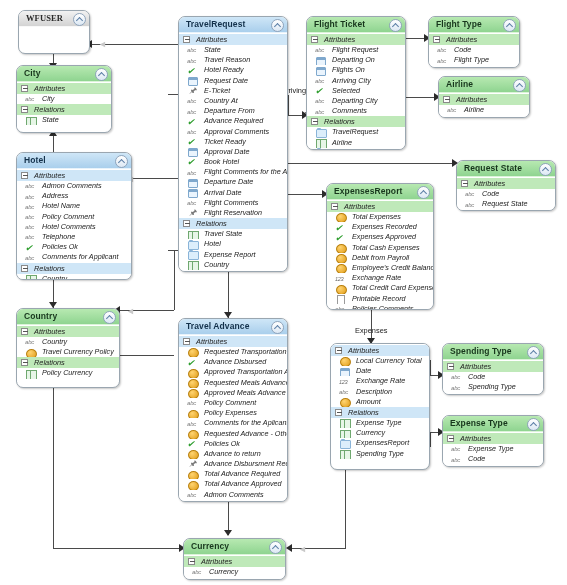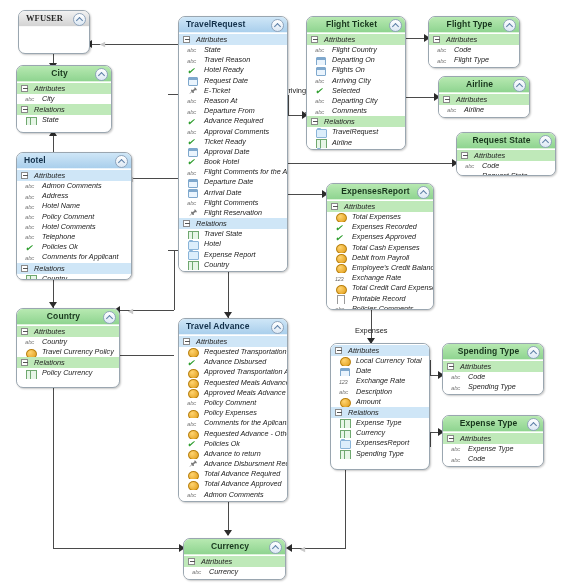--- a/index.html
+++ b/index.html
@@ -5,21 +5,21 @@
   html,body{margin:0;padding:0;background:#ffffff;}
   body{width:567px;height:585px;font-family:"Liberation Sans",sans-serif;}
   #canvas{position:relative;width:567px;height:585px;overflow:hidden;background:#fff;}
 
   
   .entity{position:absolute;box-sizing:border-box;border:1px solid #9aa6b0;border-radius:7px;
           background:#ffffff;box-shadow:1px 1px 2px rgba(0,0,0,.22);overflow:hidden;}
   .entity .hdr{position:relative;height:15px;line-height:15px;padding:0 16px 0 7px;
                font-size:8.5px;font-weight:bold;color:#1b2c3a;letter-spacing:.1px;
                border-bottom:1px solid rgba(255,255,255,.5);}
-  .entity.green .hdr{background:linear-gradient(#b7e9b1,#8fd490);color:#17361c;text-align:center;}
+  .entity.green .hdr{background:linear-gradient(#b7e9b1,#8fd490);color:#17361c;}
   .entity.blue  .hdr{background:linear-gradient(#cfe6f7,#a9cfec);color:#12304a;}
   .entity.grey  .hdr{background:linear-gradient(#f2f2f2,#d3d3d3);color:#2a2a2a;font-family:Liberation Serif, serif;}
   .entity .body{padding:1px 0 3px 0;background:#fff;font-style:italic;}
 
   .sec{position:relative;height:11px;line-height:11px;font-size:7.4px;padding-left:17px;color:#1d1d1d;}
   .entity.green .sec{background:#bfe9b9;}
   .entity.blue  .sec{background:#cfe6f7;}
   .sec .pm{position:absolute;left:4px;top:2px;width:7px;height:7px;border:1px solid #8a8a8a;
            background:#fff;box-sizing:border-box;}
   .sec .pm:after{content:"";position:absolute;left:1px;top:2px;width:5px;height:1px;background:#555;}
@@ -198,21 +198,21 @@
       <span>TravelRequest</span>
       <span class="chev"></span>
     </div>
     <div class="body">
       <div class="sec"><span class="pm"></span><span>Attributes</span></div>
       <div class="row"><span class="ic abc">abc</span><span>State</span></div>
       <div class="row"><span class="ic abc">abc</span><span>Travel Reason</span></div>
       <div class="row"><span class="ic chk">✔</span><span>Hotel Ready</span></div>
       <div class="row"><span class="ic cal"></span><span>Request Date</span></div>
       <div class="row"><span class="ic clip">🖈</span><span>E-Ticket</span></div>
-      <div class="row"><span class="ic abc">abc</span><span>Reason At</span></div>
+      <div class="row"><span class="ic abc">abc</span><span>Country At</span></div>
       <div class="row"><span class="ic abc">abc</span><span>Departure From</span></div>
       <div class="row"><span class="ic chk">✔</span><span>Advance Required</span></div>
       <div class="row"><span class="ic abc">abc</span><span>Approval Comments</span></div>
       <div class="row"><span class="ic chk">✔</span><span>Ticket Ready</span></div>
       <div class="row"><span class="ic cal"></span><span>Approval Date</span></div>
       <div class="row"><span class="ic chk">✔</span><span>Book Hotel</span></div>
       <div class="row"><span class="ic abc">abc</span><span>Flight Comments for the Applicant</span></div>
       <div class="row"><span class="ic cal"></span><span>Departure Date</span></div>
       <div class="row"><span class="ic cal"></span><span>Arrival Date</span></div>
       <div class="row"><span class="ic abc">abc</span><span>Flight Comments</span></div>
@@ -227,21 +227,21 @@
     </div>
   </div>
 
   <div class="entity green" style="left:306px;top:16px;width:100px;height:134px;">
     <div class="hdr">
       <span>Flight Ticket</span>
       <span class="chev"></span>
     </div>
     <div class="body">
       <div class="sec"><span class="pm"></span><span>Attributes</span></div>
-      <div class="row"><span class="ic abc">abc</span><span>Flight Country</span></div>
+      <div class="row"><span class="ic abc">abc</span><span>Flight Request</span></div>
       <div class="row"><span class="ic cal"></span><span>Departing On</span></div>
       <div class="row"><span class="ic cal"></span><span>Flights On</span></div>
       <div class="row"><span class="ic abc">abc</span><span>Arriving City</span></div>
       <div class="row"><span class="ic chk">✔</span><span>Selected</span></div>
       <div class="row"><span class="ic abc">abc</span><span>Departing City</span></div>
       <div class="row"><span class="ic abc">abc</span><span>Comments</span></div>
       <div class="sec"><span class="pm"></span><span>Relations</span></div>
       <div class="row"><span class="ic relf"></span><span>TravelRequest</span></div>
       <div class="row"><span class="ic rel"></span><span>Airline</span></div>
       <div class="row"><span class="ic relf"></span><span>TravelRequest1</span></div>
@@ -265,21 +265,21 @@
     <div class="hdr">
       <span>Airline</span>
       <span class="chev"></span>
     </div>
     <div class="body">
       <div class="sec"><span class="pm"></span><span>Attributes</span></div>
       <div class="row"><span class="ic abc">abc</span><span>Airline</span></div>
     </div>
   </div>
 
-  <div class="entity green" style="left:456px;top:132px;width:100px;height:44px;">
+  <div class="entity green" style="left:456px;top:160px;width:100px;height:51px;">
     <div class="hdr">
       <span>Request State</span>
       <span class="chev"></span>
     </div>
     <div class="body">
       <div class="sec"><span class="pm"></span><span>Attributes</span></div>
       <div class="row"><span class="ic abc">abc</span><span>Code</span></div>
       <div class="row"><span class="ic abc">abc</span><span>Request State</span></div>
     </div>
   </div>

